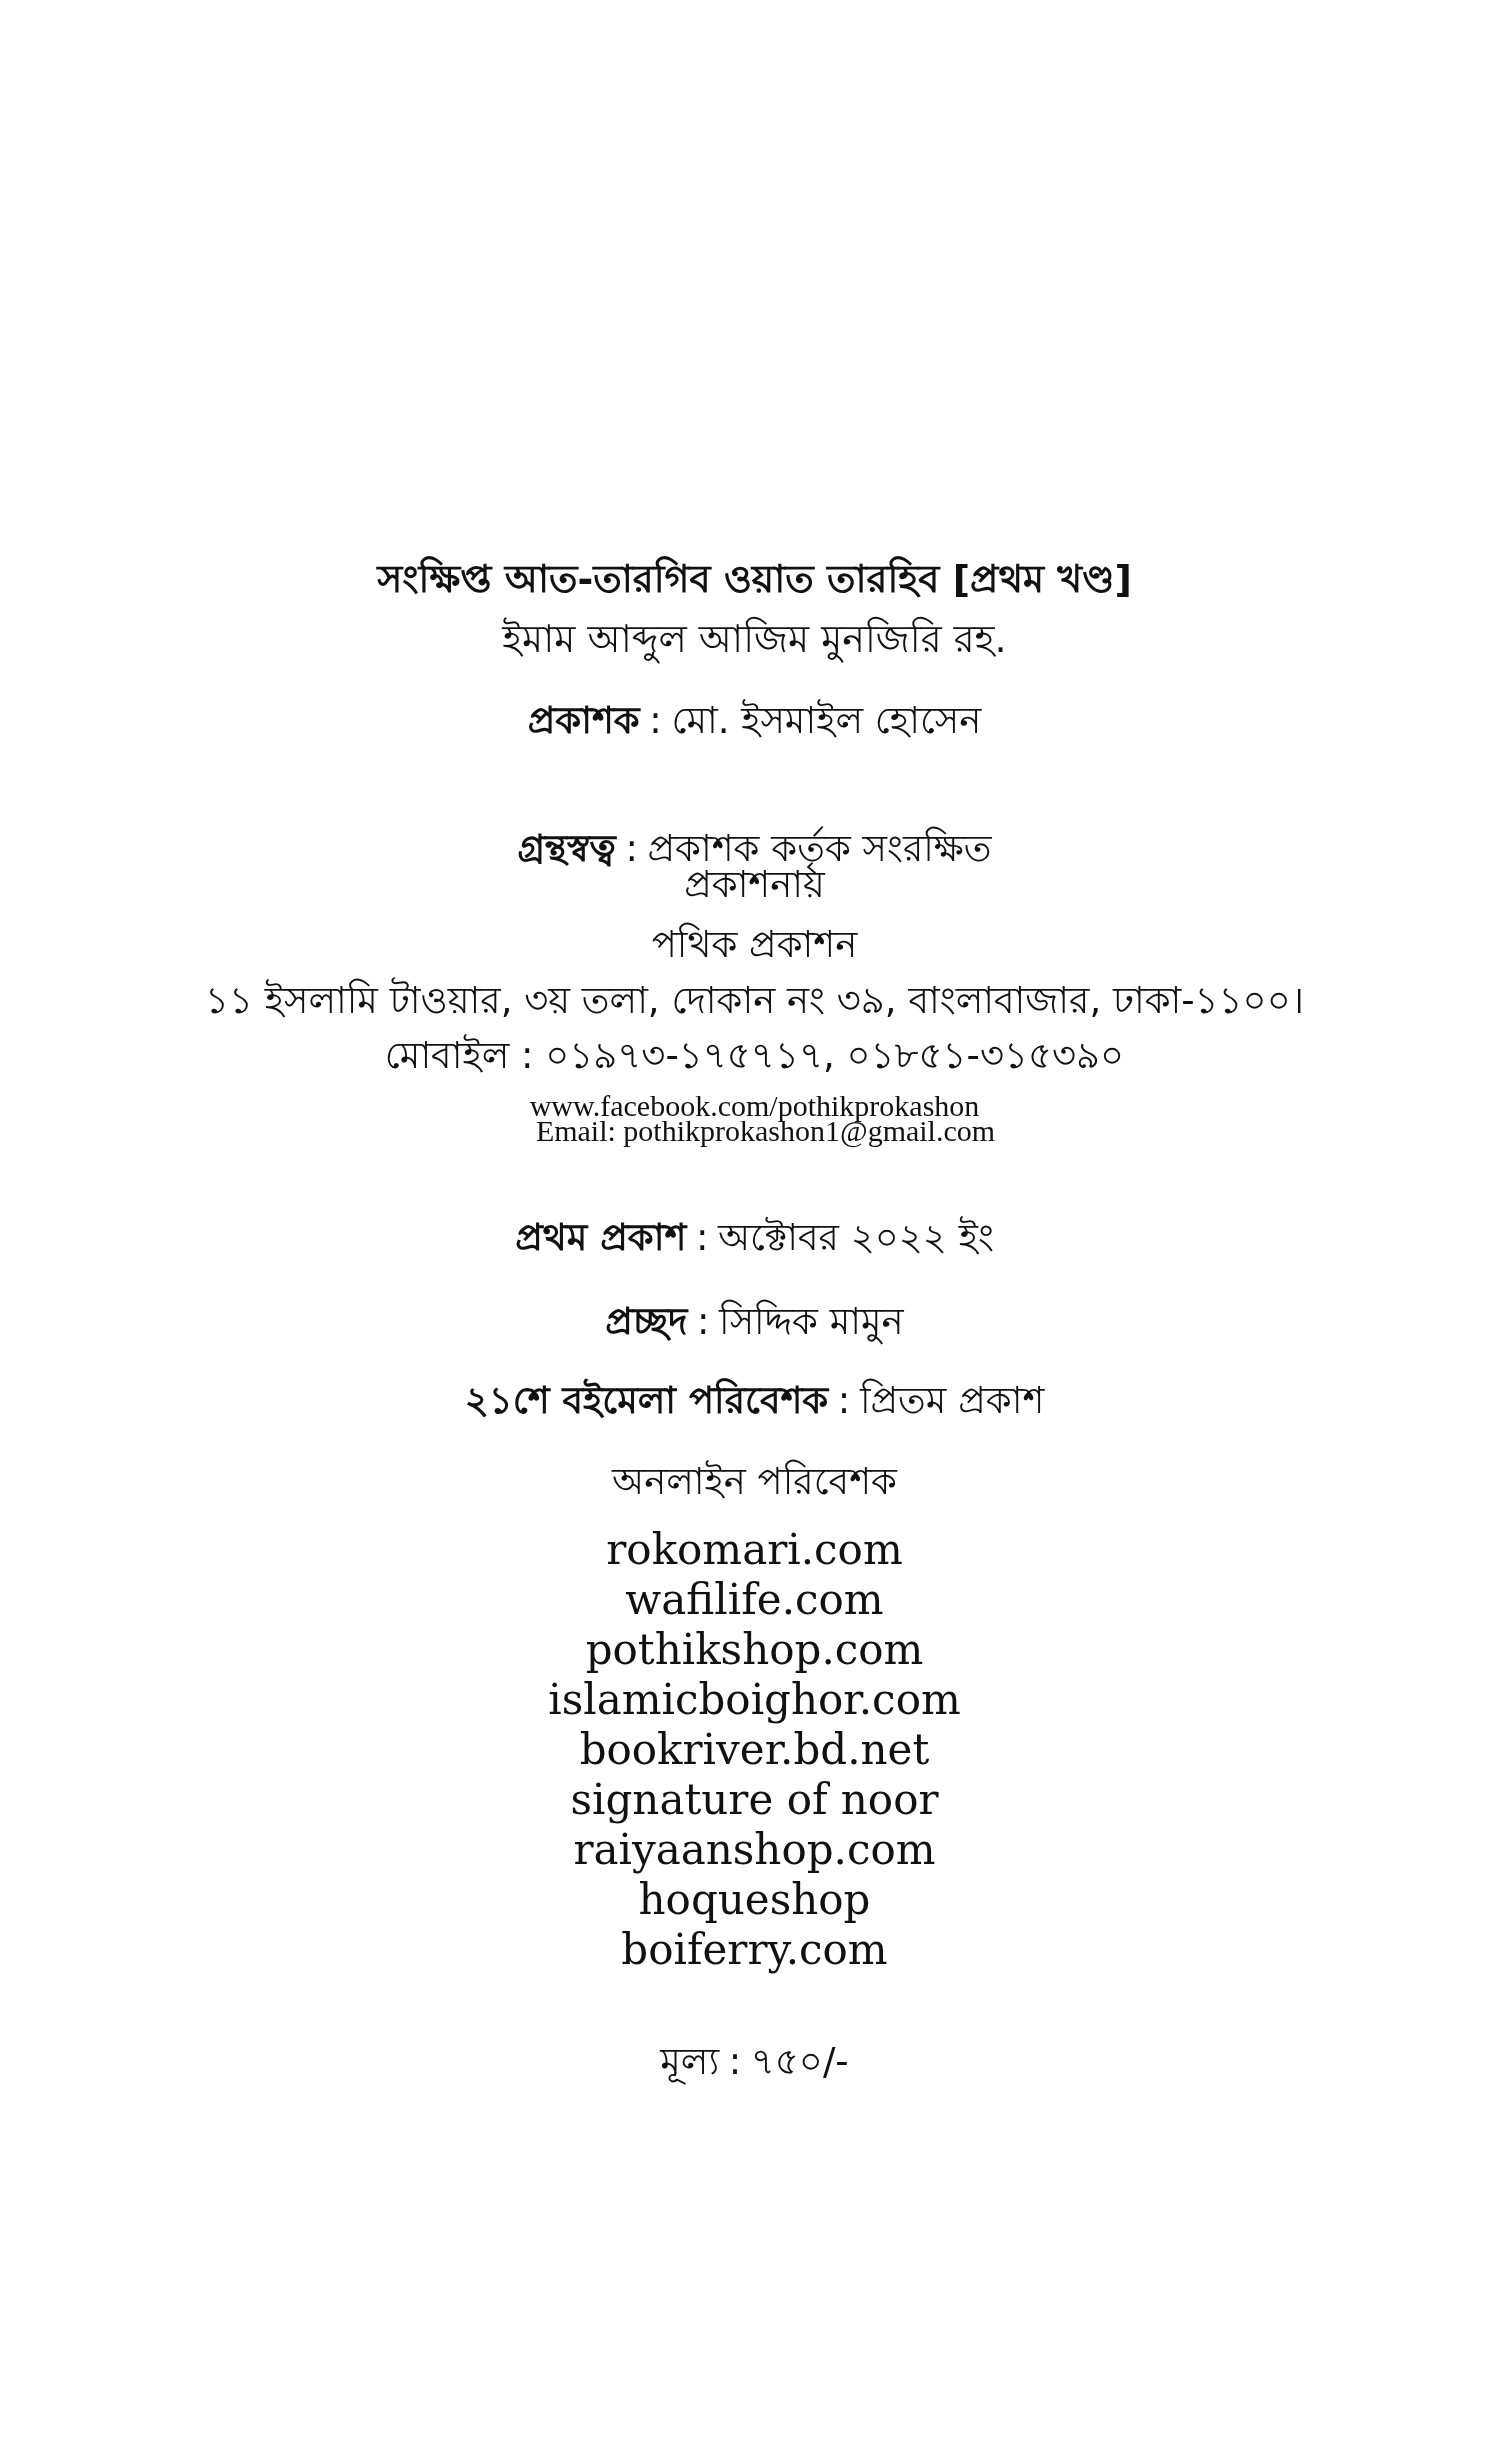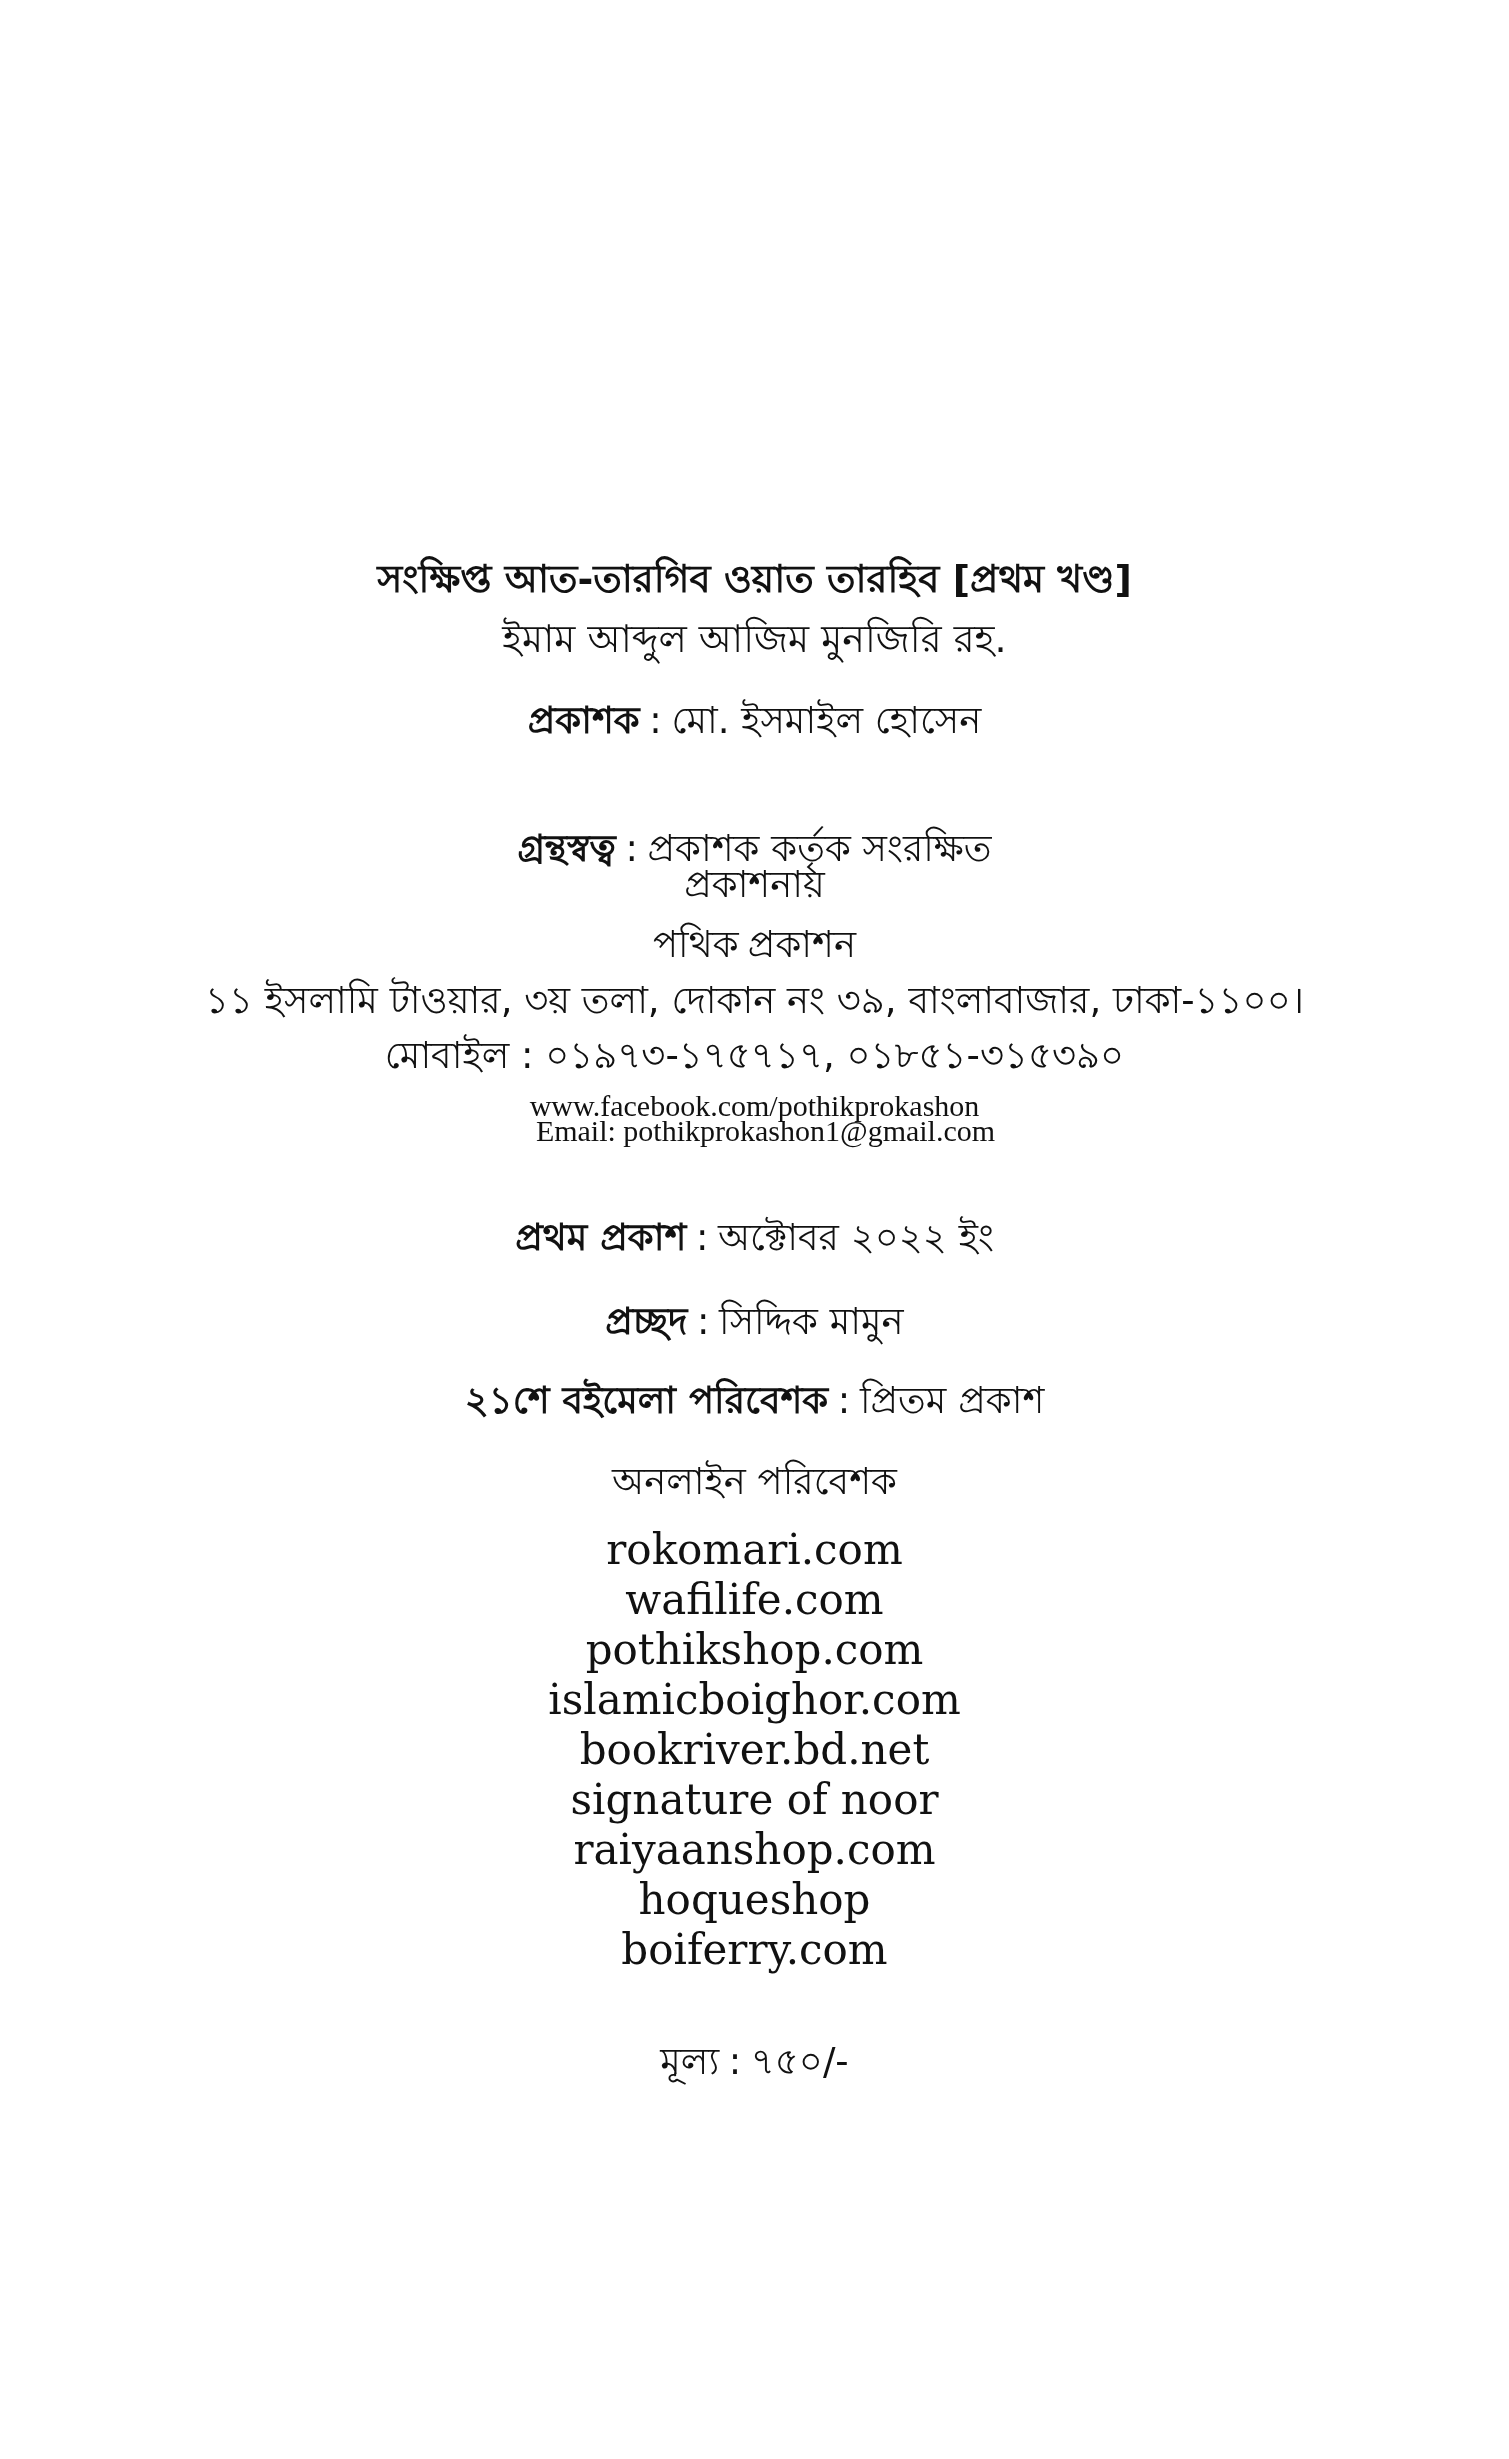--- a/index.html
+++ b/index.html
@@ -73,21 +73,21 @@
 
   <div class="line bn" style="top:702px;">
     <span class="lbl">প্রকাশক</span><span class="sep">:</span><span>মো. ইসমাইল হোসেন</span>
   </div>
 
   <div class="line bn" style="top:830px;">
     <span class="lbl">গ্রন্থস্বত্ব</span><span class="sep">:</span><span>প্রকাশক কর্তৃক সংরক্ষিত</span>
   </div>
 
   <div class="line bn heading" style="top:866px;">প্রকাশনায়</div>
-  <div class="line bn" style="top:926px;font-family:Liberation Serif, serif;">পথিক প্রকাশন</div>
+  <div class="line bn" style="top:926px;">পথিক প্রকাশন</div>
   <div class="line bn" style="top:982px;">১১ ইসলামি টাওয়ার, ৩য় তলা, দোকান নং ৩৯, বাংলাবাজার, ঢাকা-১১০০।</div>
   <div class="line bn" style="top:1037px;">মোবাইল : ০১৯৭৩-১৭৫৭১৭, ০১৮৫১-৩১৫৩৯০</div>
   <div class="line latin-serif" style="top:1091px;">www.facebook.com/pothikprokashon</div>
   <div class="line latin-serif" style="top:1116px;padding-left:11px;">Email: pothikprokashon1@gmail.com</div>
 
   <div class="line bn" style="top:1219px;">
     <span class="lbl">প্রথম প্রকাশ</span><span class="sep">:</span><span>অক্টোবর ২০২২ ইং</span>
   </div>
 
   <div class="line bn" style="top:1303px;">

